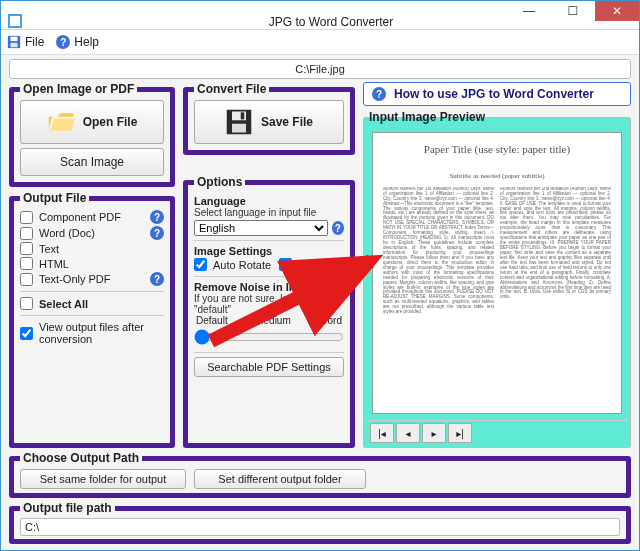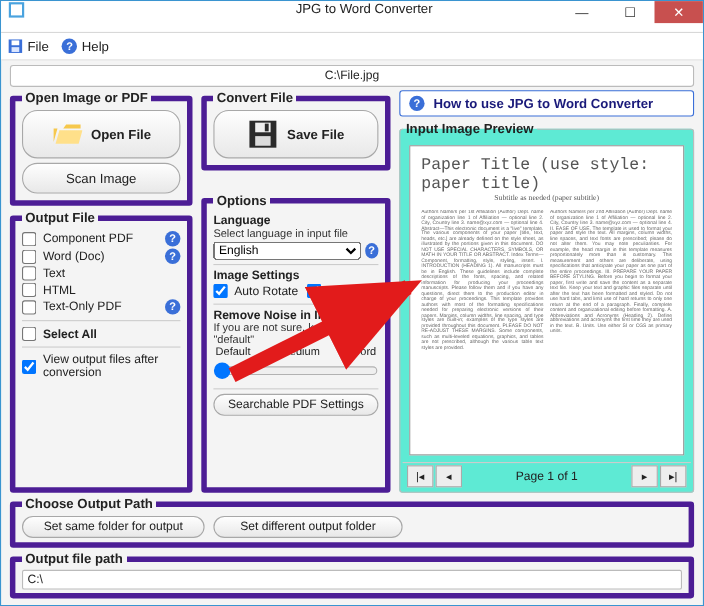--- a/index.html
+++ b/index.html
@@ -1,50 +1,50 @@
 <!DOCTYPE html>
 <html><head>
 <meta charset="utf-8">
 <style>
   html,body{margin:0;padding:0;font-family:"Segoe UI",Tahoma,sans-serif;font-size:11px;color:#222;background:#f4f4f4}
   .window{width:640px;height:551px;background:#f4f4f4;border:1px solid #3a94d0;box-sizing:border-box;display:flex;flex-direction:column;position:relative;overflow:hidden}
-  .titlebar{height:28px;background:#fff;border-bottom:1px solid #d8d8d8;display:flex;align-items:flex-start;position:relative}
+  .titlebar{height:28px;background:#fff;border-bottom:1px solid #d8d8d8;display:flex;align-items:flex-end;position:relative}
   .titlebar .title{flex:1;text-align:center;font-size:12px;color:#222}
   .titlebar .icon{width:16px;height:16px;margin-left:6px}
   .winbtns{position:absolute;right:0;top:0;height:20px;display:flex}
   .winbtn{width:44px;height:20px;display:flex;align-items:center;justify-content:center;font-size:12px;color:#333}
   .winbtn.min,.winbtn.max{background:#fff}
   .winbtn.close{background:#c8504f;color:#fff;width:44px}
   .menubar{height:24px;background:#fff;border-bottom:1px solid #ddd;display:flex;align-items:center;padding:0 6px;gap:12px}
   .menuitem{display:flex;align-items:center;gap:4px;cursor:default;font-size:12px}
   .menuitem .mi-icon{width:14px;height:14px}
   .body{flex:1;padding:4px 8px 6px 8px;display:flex;flex-direction:column;gap:3px;overflow:hidden}
   .pathbox{border:1px solid #bbb;border-radius:3px;padding:3px 6px;text-align:center;background:#fff}
   .row{display:flex;gap:8px;flex:1;min-height:0}
   .leftcol{width:166px;display:flex;flex-direction:column;gap:4px}
   .midcol{width:172px;display:flex;flex-direction:column;gap:20px}
   .rightcol{flex:1;display:flex;flex-direction:column;gap:4px;min-width:0}
   fieldset{border:5px solid #4c1d95;border-radius:3px;margin:0;padding:4px 6px 6px 6px;background:#f4f4f4}
   legend{font-weight:bold;font-size:12px;padding:0 3px}
-  .btn{display:flex;align-items:center;justify-content:center;gap:8px;border:1px solid #a8a8a8;border-radius:14px;background:linear-gradient(#fefefe,#e8e8e8);padding:6px 8px;font-size:12px;cursor:default;width:100%;box-sizing:border-box}
+  .btn{display:flex;align-items:center;justify-content:center;gap:8px;border:1px solid #a8a8a8;border-radius:3px;background:linear-gradient(#fefefe,#e8e8e8);padding:6px 8px;font-size:12px;cursor:default;width:100%;box-sizing:border-box}
   .btn.big{font-weight:bold;height:44px}
   .btn .bicon{width:28px;height:28px}
   .chk{display:flex;align-items:center;gap:6px;padding:1px 0}
   .chk input{margin:0}
   .help{width:14px;height:14px;border-radius:50%;background:#3a6fd8;color:#fff;display:inline-flex;align-items:center;justify-content:center;font-weight:bold;font-size:10px;margin-left:auto}
   .sep{height:1px;background:#ccc;margin:4px 0}
   .sublabel{font-weight:bold;font-size:11px;margin-top:2px}
   .hint{font-size:10px;color:#333}
   select{width:100%;font-size:11px}
   .sliderwrap{display:flex;justify-content:space-between;font-size:10px;padding:0 2px}
   .slider{width:100%;margin:2px 0 0 0;height:18px}
   .howto{border:1px solid #3a6fd8;border-radius:3px;background:#fff;display:flex;align-items:center;gap:8px;padding:4px 8px;font-weight:bold;font-size:12px;color:#1a1a7a}
   .preview{flex:1;border:1px solid #bbb;border-radius:3px;background:#5eead4;display:flex;flex-direction:column;min-height:0}
   .preview-page{flex:1;margin:6px;border:1px solid #999;background:#fff;overflow:hidden;padding:6px 10px;font-size:5px;line-height:1.1;color:#555;display:flex;flex-direction:column;align-items:center}
-  .preview .ptitle{font-family:Liberation Mono, monospace;font-size:15px;margin:4px 0 1px 0}
+  .preview .ptitle{font-family:Liberation Serif, serif;font-size:11px;margin:4px 0 18px 0}
   .preview .psub{font-family:"Times New Roman",serif;font-size:7px;margin-bottom:6px}
   .preview .cols{display:flex;gap:6px;width:100%;flex:1;overflow:hidden}
   .preview .col{flex:1;font-size:4.5px;text-align:justify;color:#666}
   .pager{height:24px;border-top:1px solid #ccc;display:flex;align-items:center;padding:0 4px;gap:2px;font-size:11px}
   .pagerbtn{width:22px;height:18px;border:1px solid #aaa;background:#eee;display:flex;align-items:center;justify-content:center;font-size:10px}
   .pager .lbl{flex:1;text-align:center}
   .outpath{border:1px solid #bbb;border-radius:2px;background:#fff;padding:2px 4px;font-size:11px}
   .arrow{position:absolute;top:250px;left:200px;pointer-events:none}
   .outrow{display:flex;gap:8px}
   .outrow .btn{flex:1}
@@ -202,21 +202,20 @@
             <div class="ptitle"><span>Paper Title (use style: paper title)</span></div>
             <div class="psub">Subtitle as needed (paper subtitle)</div>
             <div class="cols">
               <div class="col">Authors Name/s per 1st Affiliation (Author) Dept. name of organization line 1 of Affiliation — optional line 2. City, Country line 3. name@xyz.com — optional line 4. Abstract—This electronic document is a "live" template. The various components of your paper [title, text, heads, etc.] are already defined on the style sheet, as illustrated by the portions given in this document. DO NOT USE SPECIAL CHARACTERS, SYMBOLS, OR MATH IN YOUR TITLE OR ABSTRACT. Index Terms—Component, formatting, style, styling, insert. I. INTRODUCTION (HEADING 1). All manuscripts must be in English. These guidelines include complete descriptions of the fonts, spacing, and related information for producing your proceedings manuscripts. Please follow them and if you have any questions, direct them to the production editor in charge of your proceedings. This template provides authors with most of the formatting specifications needed for preparing electronic versions of their papers. Margins, column widths, line spacing, and type styles are built-in; examples of the type styles are provided throughout this document. PLEASE DO NOT RE-ADJUST THESE MARGINS. Some components, such as multi-leveled equations, graphics, and tables are not prescribed, although the various table text styles are provided.</div>
               <div class="col">Authors Name/s per 2nd Affiliation (Author) Dept. name of organization line 1 of Affiliation — optional line 2. City, Country line 3. name@xyz.com — optional line 4. II. EASE OF USE. The template is used to format your paper and style the text. All margins, column widths, line spaces, and text fonts are prescribed; please do not alter them. You may note peculiarities. For example, the head margin in this template measures proportionately more than is customary. This measurement and others are deliberate, using specifications that anticipate your paper as one part of the entire proceedings. III. PREPARE YOUR PAPER BEFORE STYLING. Before you begin to format your paper, first write and save the content as a separate text file. Keep your text and graphic files separate until after the text has been formatted and styled. Do not use hard tabs, and limit use of hard returns to only one return at the end of a paragraph. Finally, complete content and organizational editing before formatting. A. Abbreviations and Acronyms (Heading 2). Define abbreviations and acronyms the first time they are used in the text. B. Units. Use either SI or CGS as primary units.</div>
             </div>
           </div>
           <div class="pager">
             <div class="pagerbtn">|◂</div>
             <div class="pagerbtn">◂</div>
-            <div class="lbl">Page 1 of 1</div>
             <div class="pagerbtn">▸</div>
             <div class="pagerbtn">▸|</div>
           </div>
         </fieldset>
       </div>
     </div>
 
     <fieldset style="padding:4px 6px">
       <legend>Choose Output Path</legend>
       <div class="outrow">

